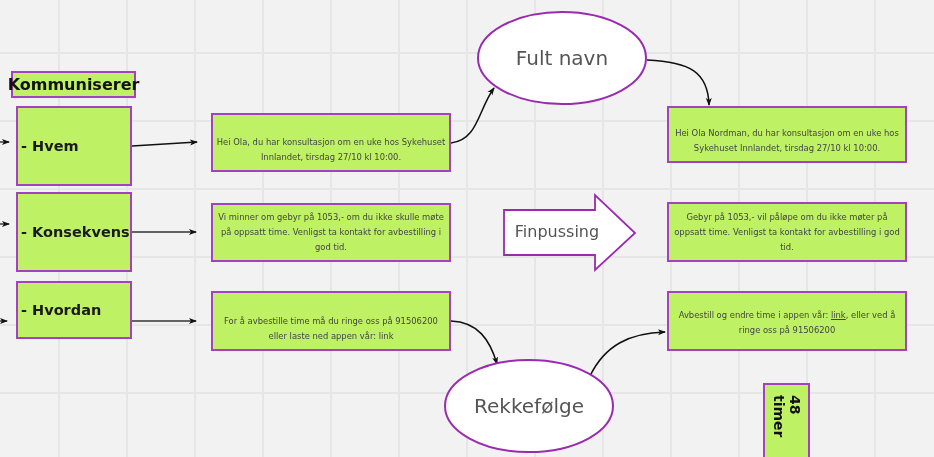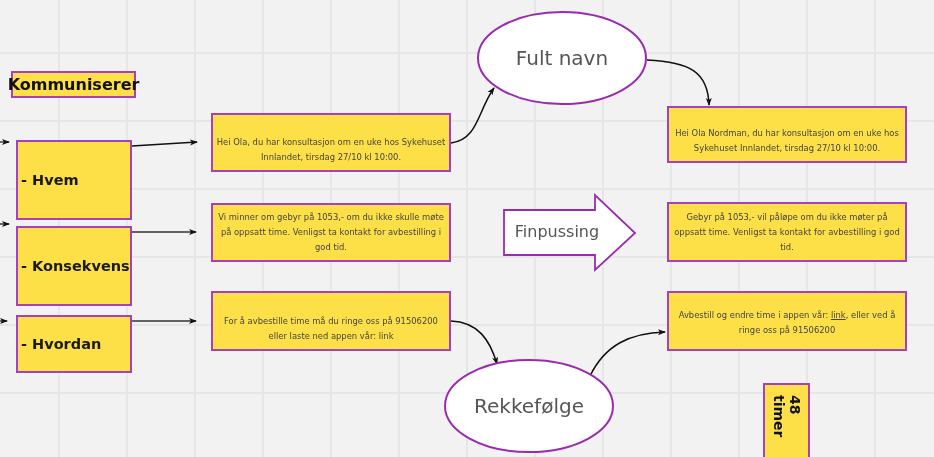--- a/index.html
+++ b/index.html
@@ -8,35 +8,34 @@
     background-color: #f2f2f2;
     background-image:
       linear-gradient(to right, #e6e6e6 2px, transparent 2px),
       linear-gradient(to bottom, #e6e6e6 2px, transparent 2px);
     background-size: 68px 68px;
     background-position: 58px 52px;
     font-family: "Liberation Sans", sans-serif;
   }
   .box {
     position: absolute; box-sizing: border-box;
-    background: #fde047; border: 2px solid #a540c0;
+    background: #bef264; border: 2px solid #a540c0;
   }
   .title-box {
     left: 11px; top: 71px; width: 125px; height: 27px;
     display: flex; align-items: center; justify-content: center;
     font-weight: bold; font-size: 16px; color: #111;
     font-family: "DejaVu Sans", sans-serif;
   }
   .cat-box {
     left: 16px; width: 116px;
     display: flex; flex-direction: column; justify-content: center;
     font-weight: bold; font-size: 14.5px; color: #1a1a1a; line-height: 20px;
     padding-left: 3px;
     font-family: "DejaVu Sans", sans-serif;
-    margin-top: 34px;
   }
   .msg-box {
     display: flex; align-items: flex-end; justify-content: center;
     text-align: center; font-size: 8.4px; color: #444; line-height: 15px;
     padding: 0 3px 5px 3px;
     font-family: "DejaVu Sans", sans-serif;
   }
   .msg-box.center { align-items: center; padding-bottom: 0; padding-top: 2px; }
   .msg-box .u { text-decoration: underline; }
   .vert-box {

